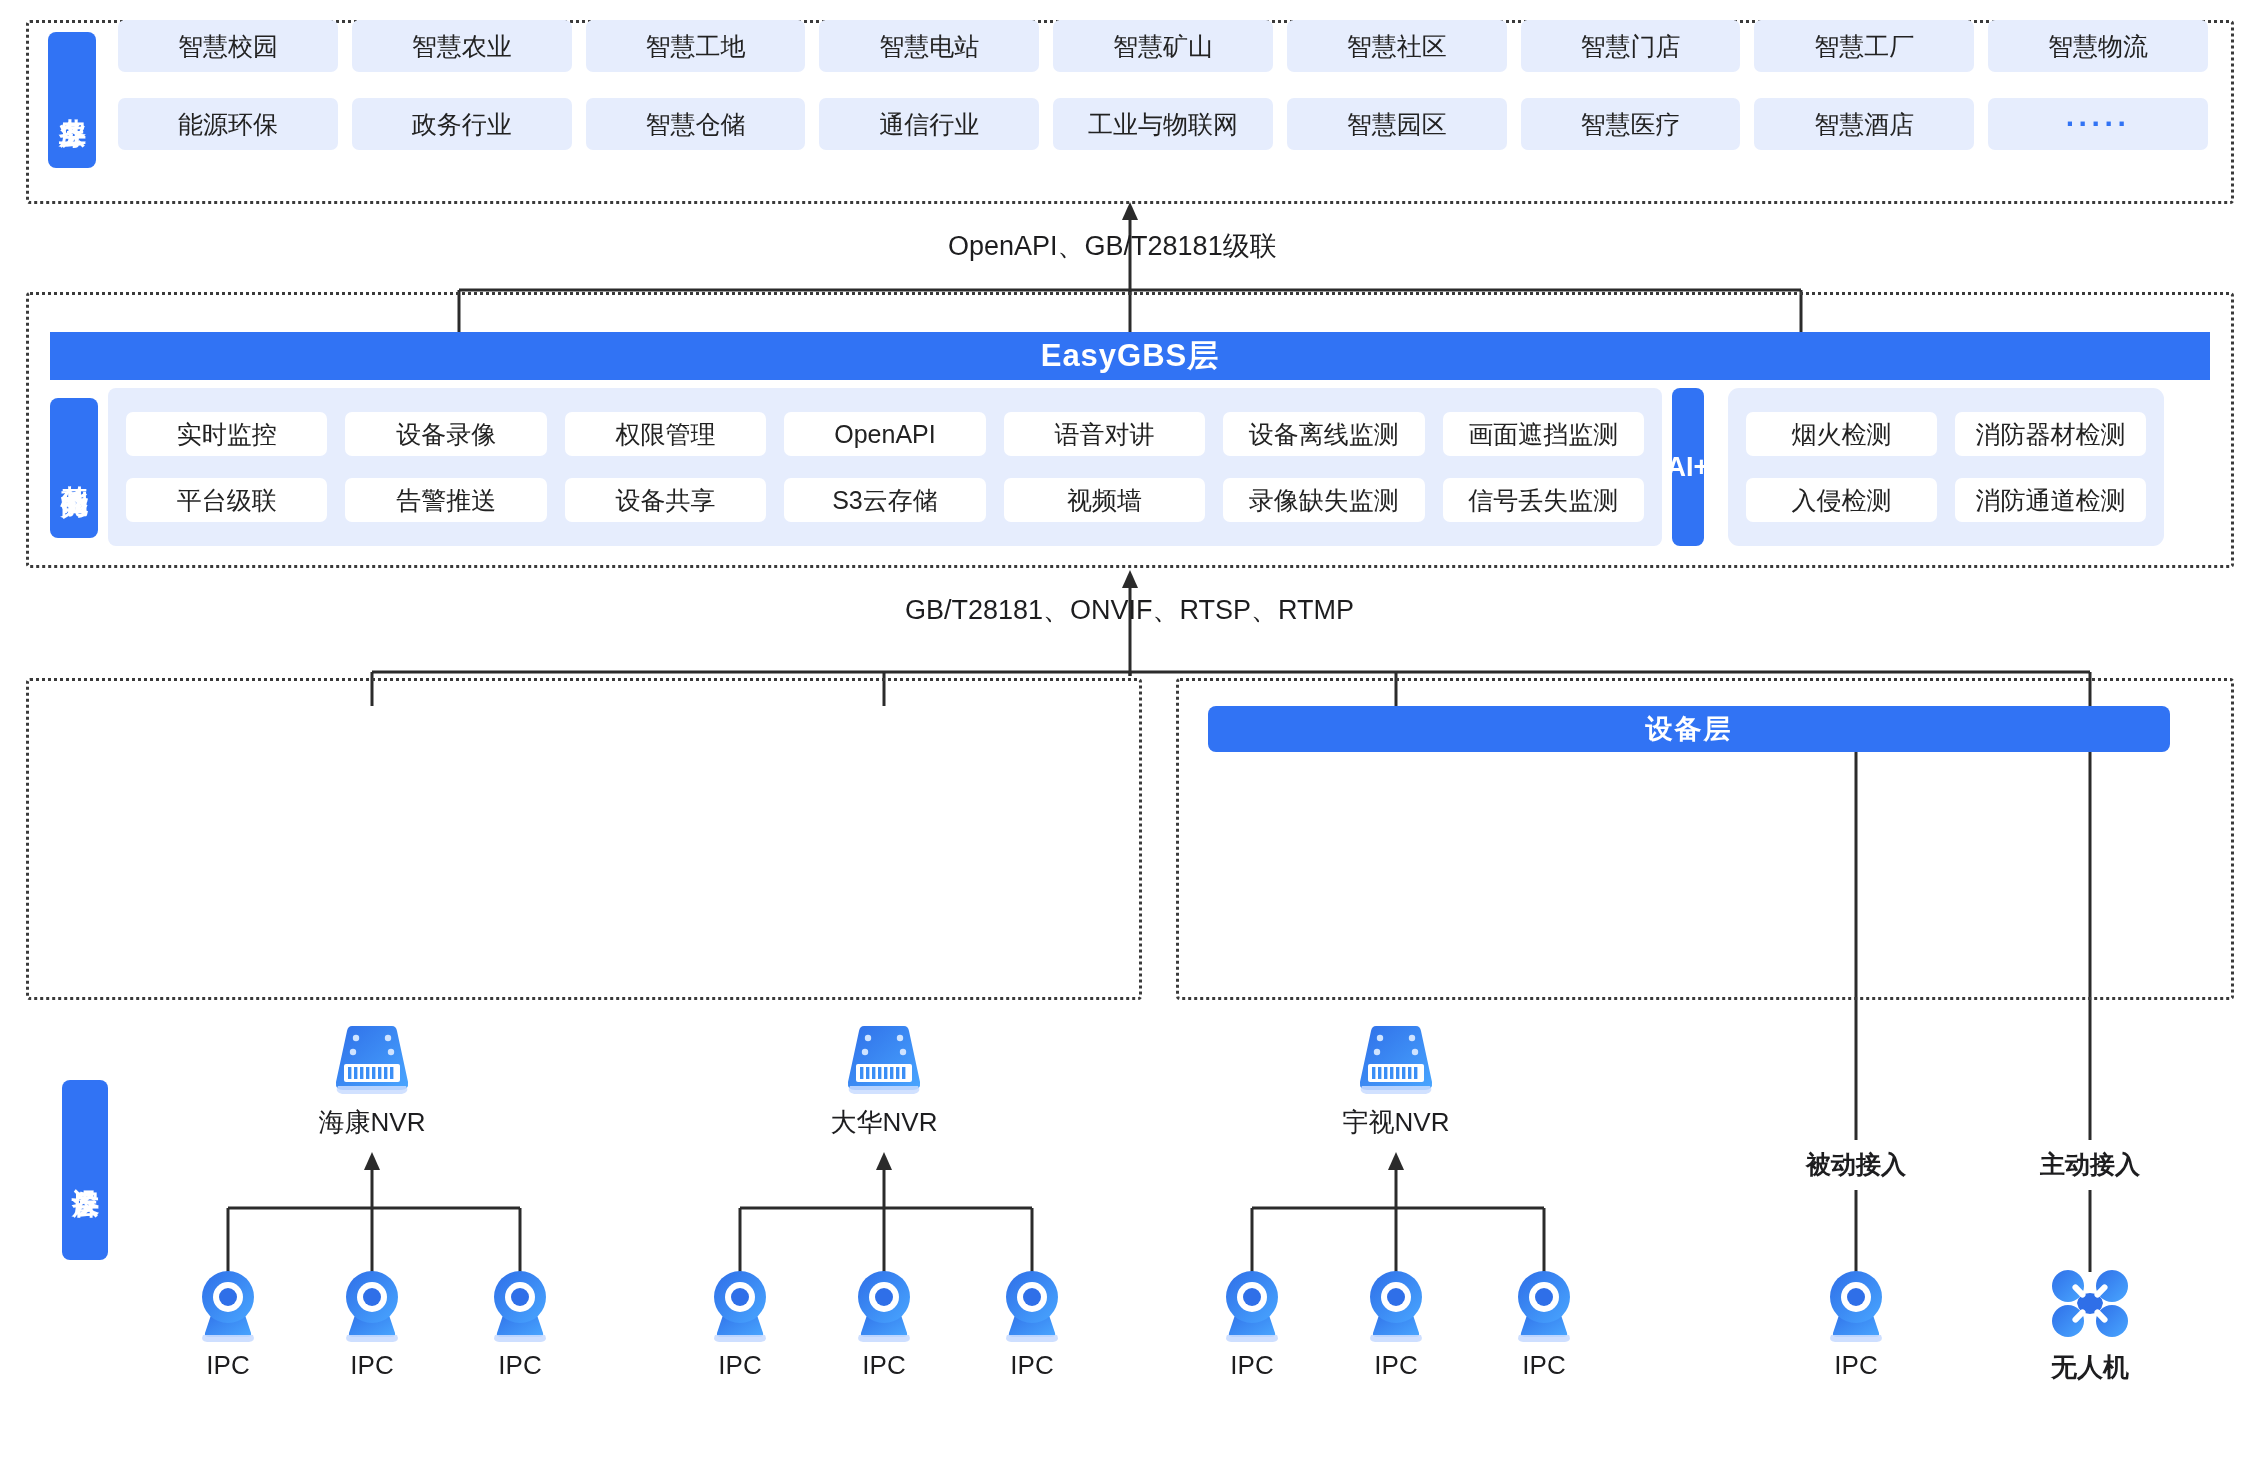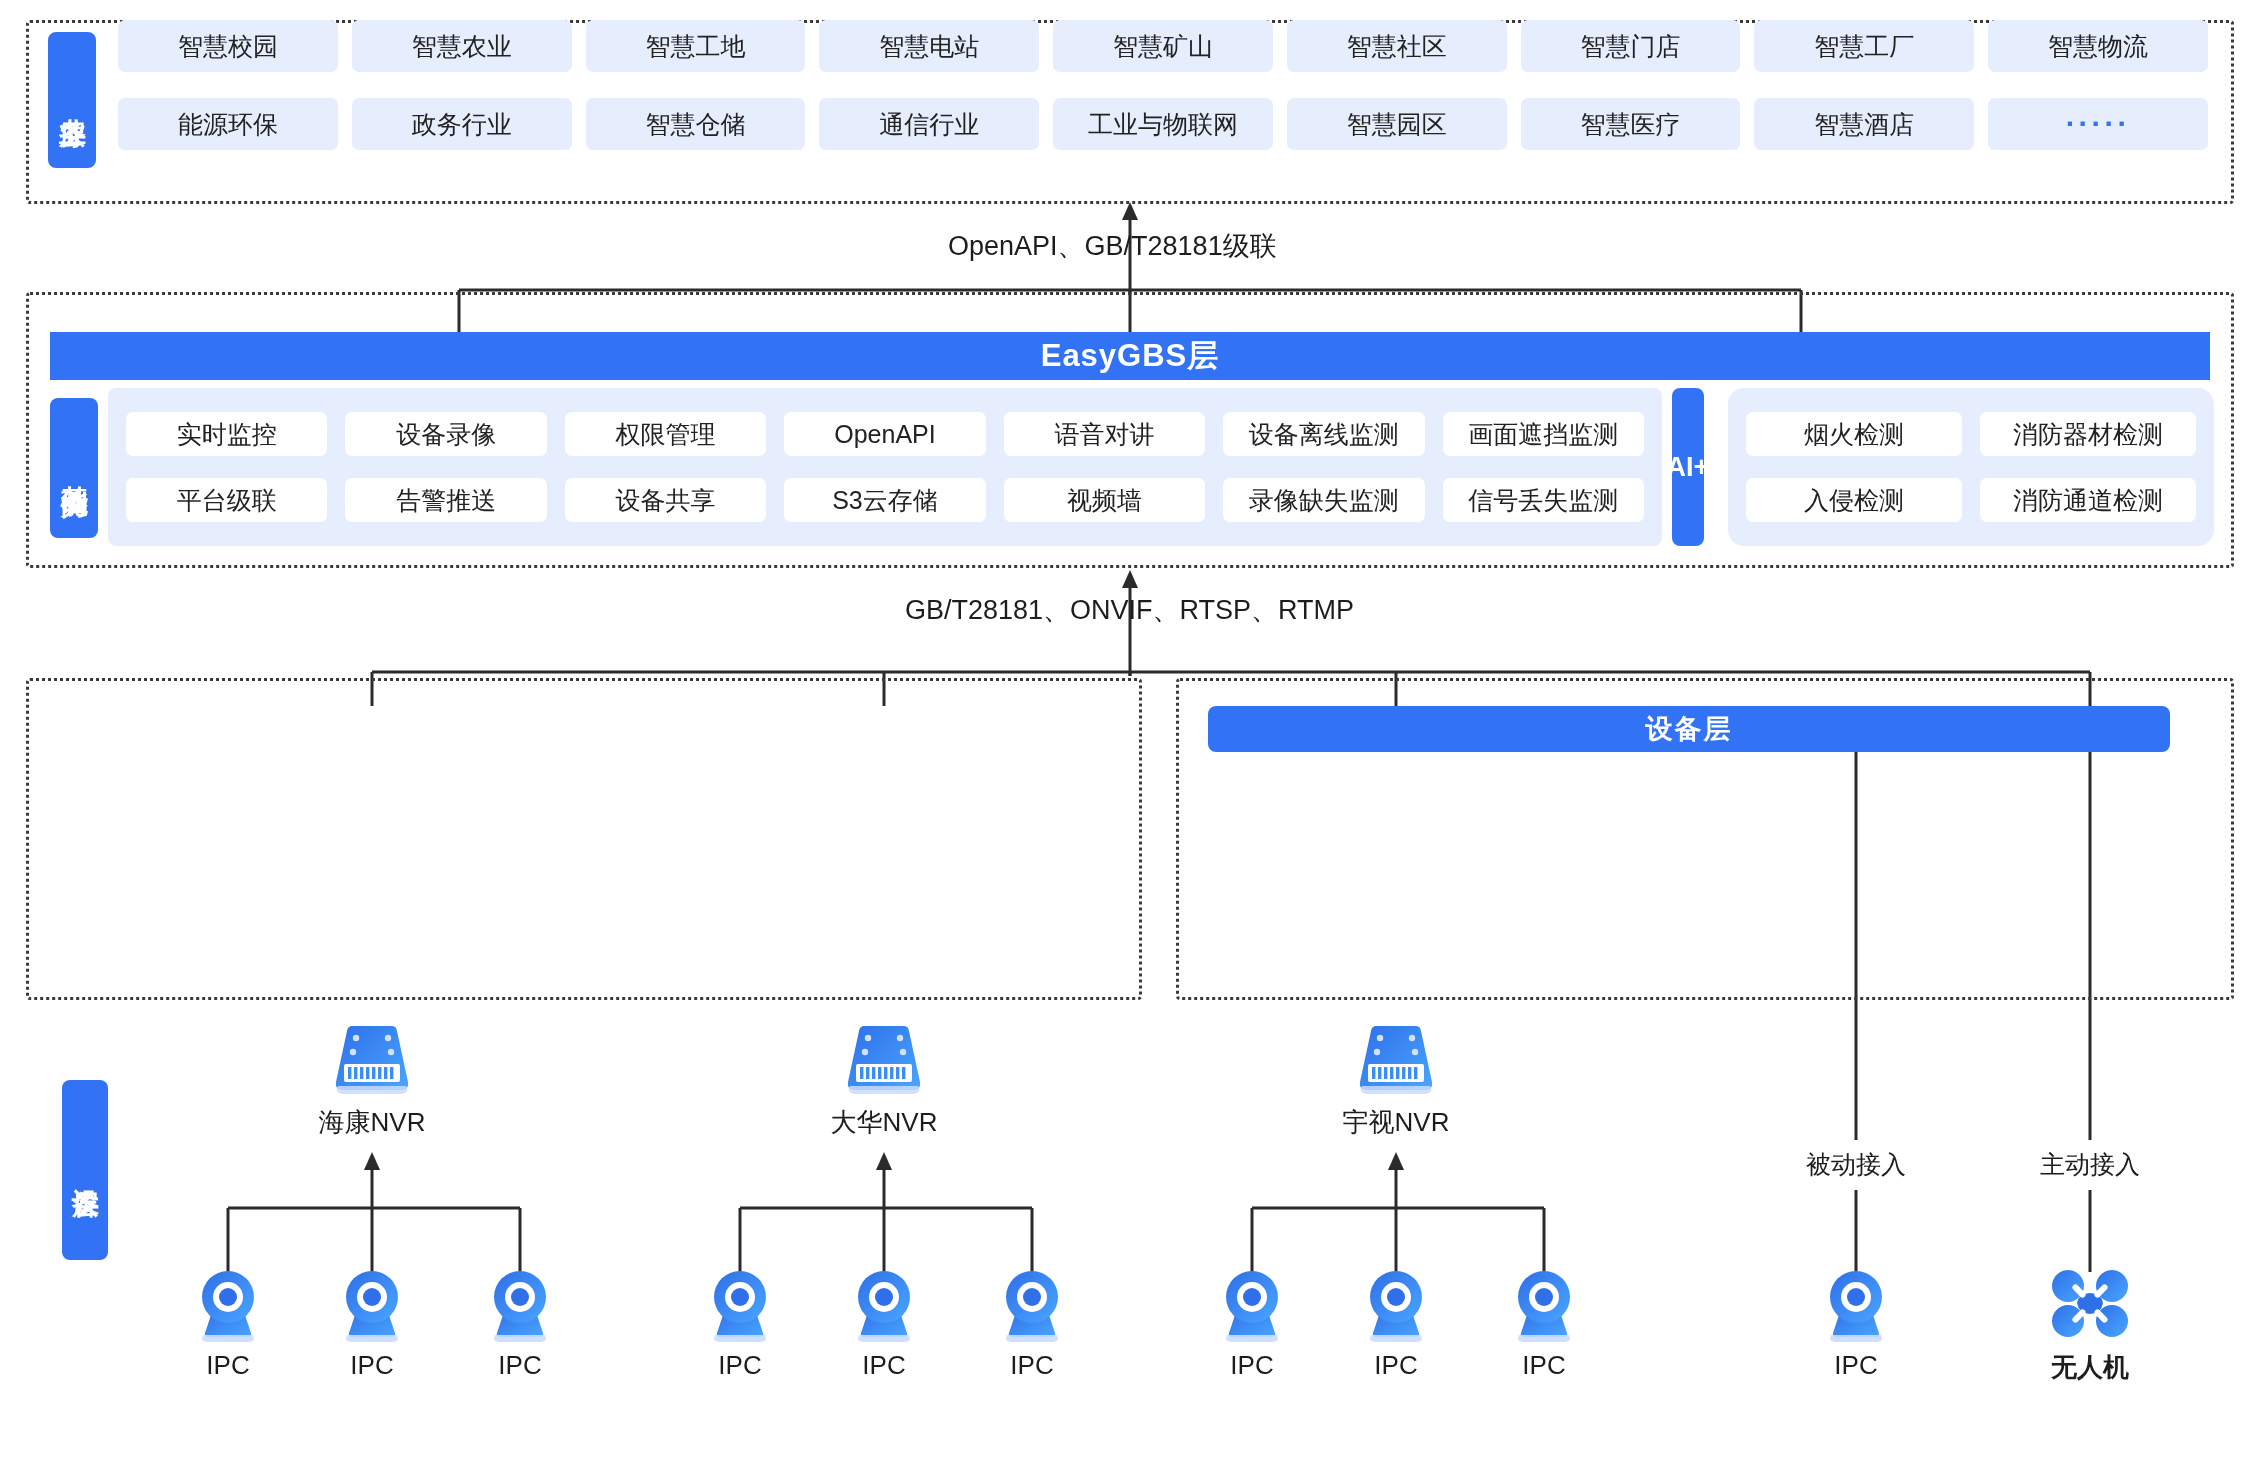--- a/index.html
+++ b/index.html
@@ -109,22 +109,22 @@
     padding: 24px 18px;
     box-sizing: border-box;
   }
   #ai-tab {
     position: absolute; left: 1672px; top: 388px; width: 32px; height: 158px;
     background: #3173f4; border-radius: 8px; color: #fff;
     font-size: 27px; font-weight: 700;
     display: flex; align-items: center; justify-content: center;
   }
   #ai-panel {
-    position: absolute; left: 1728px; top: 388px; width: 486px; height: 158px;
-    background: #e6edfd; border-radius: 16px;
+    position: absolute; left: 1728px; top: 388px; width: 436px; height: 158px;
+    background: #e6edfd; border-radius: 11px;
     display: grid;
     grid-template-columns: repeat(2, 1fr);
     grid-template-rows: repeat(2, 44px);
     column-gap: 18px;
     row-gap: 22px;
     padding: 24px 18px;
     box-sizing: border-box;
   }
 
   
@@ -151,20 +151,21 @@
     text-align: left;
     white-space: nowrap;
     transform: translateX(-50%);
   }
   .small-label {
     position: absolute;
     font-size: 25px;
     color: #1d1d1f;
     white-space: nowrap;
     transform: translateX(-50%);
+    font-weight: bold;
   }
 
   .icon-wrap {
     position: absolute;
     transform: translateX(-50%);
   }
 
   svg.line-layer {
     position: absolute;
     left: 0; top: 0;

